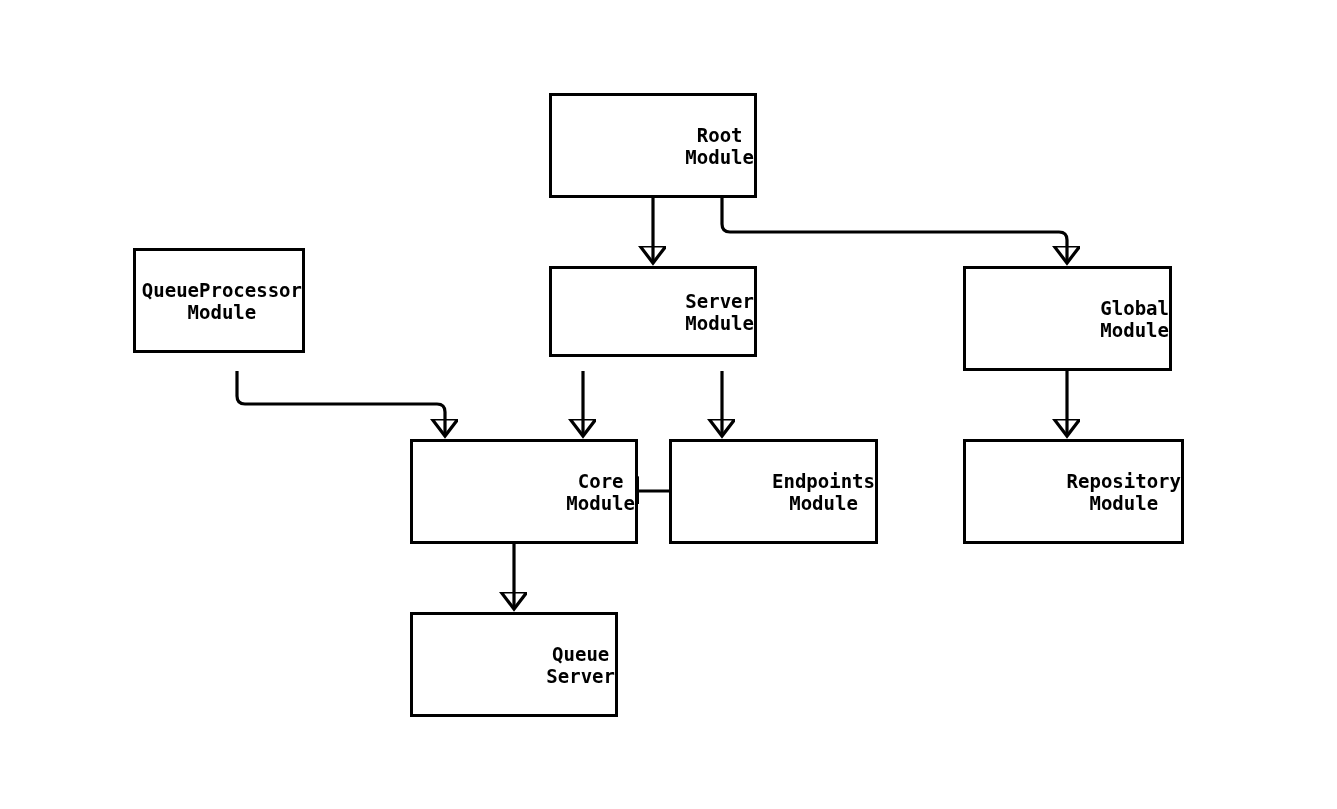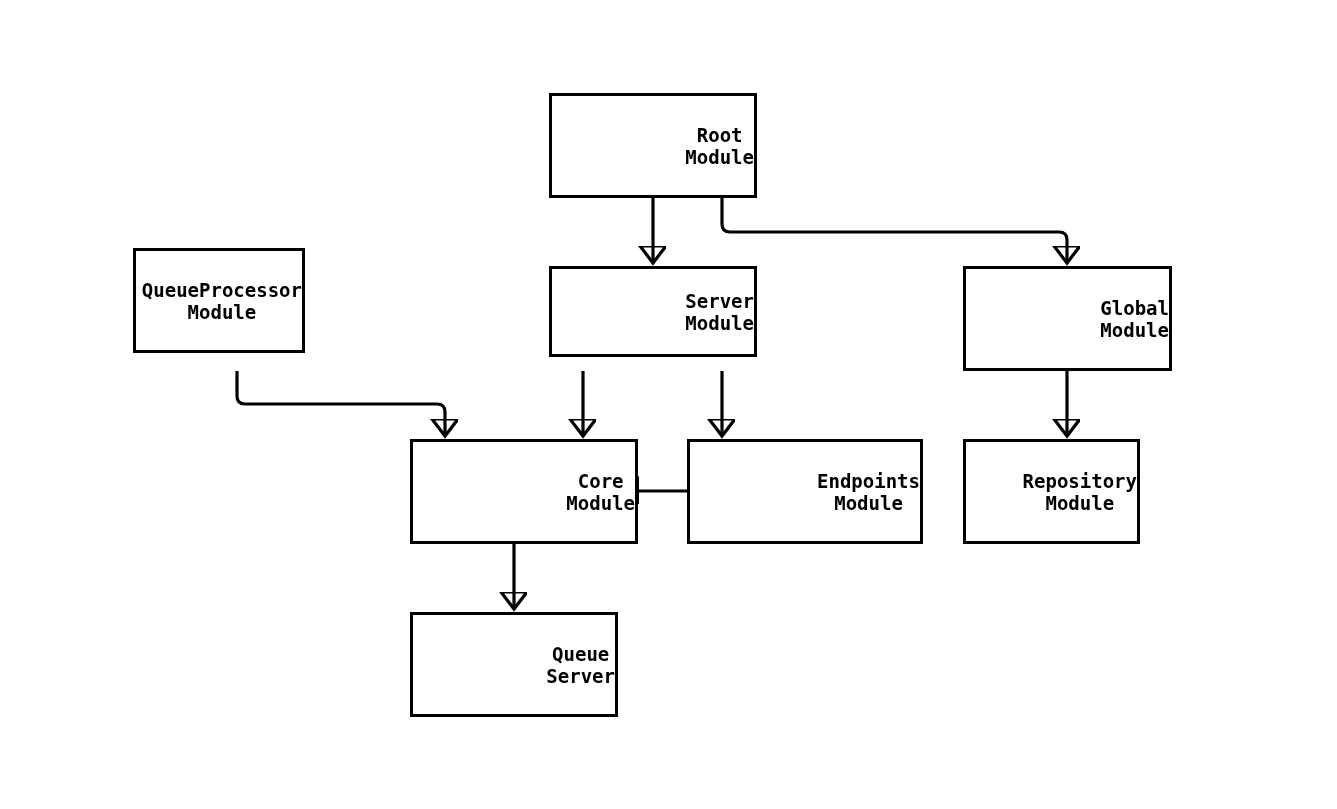--- a/index.html
+++ b/index.html
@@ -44,22 +44,22 @@
     font-size: 19px;
     line-height: 22px;
     color: #000000;
   }
   
   .n-root        { left: 549px; top: 93px;  width: 208px; height: 105px; }
   .n-server      { left: 549px; top: 266px; width: 208px; height: 91px; }
   .n-qp          { left: 133px; top: 248px; width: 172px; height: 105px; }
   .n-global      { left: 963px; top: 266px; width: 209px; height: 105px; padding-left: 40px; }
   .n-core        { left: 410px; top: 439px; width: 228px; height: 105px; }
-  .n-endpoints   { left: 687px; top: 439px; width: 236px; height: 105px; }
-  .n-repository  { left: 963px; top: 439px; width: 177px; height: 105px; }
+  .n-endpoints   { left: 669px; top: 439px; width: 209px; height: 105px; }
+  .n-repository  { left: 963px; top: 439px; width: 221px; height: 105px; }
   .n-queue       { left: 410px; top: 612px; width: 208px; height: 105px; }
 </style>
 </head>
 <body>
 
 <div class="canvas">
 
   <svg class="edges-layer" viewBox="0 0 1337 809" xmlns="http://www.w3.org/2000/svg">
     <defs>
       <marker id="arrow" markerUnits="userSpaceOnUse" markerWidth="20" markerHeight="28" refX="17" refY="13" orient="auto">

